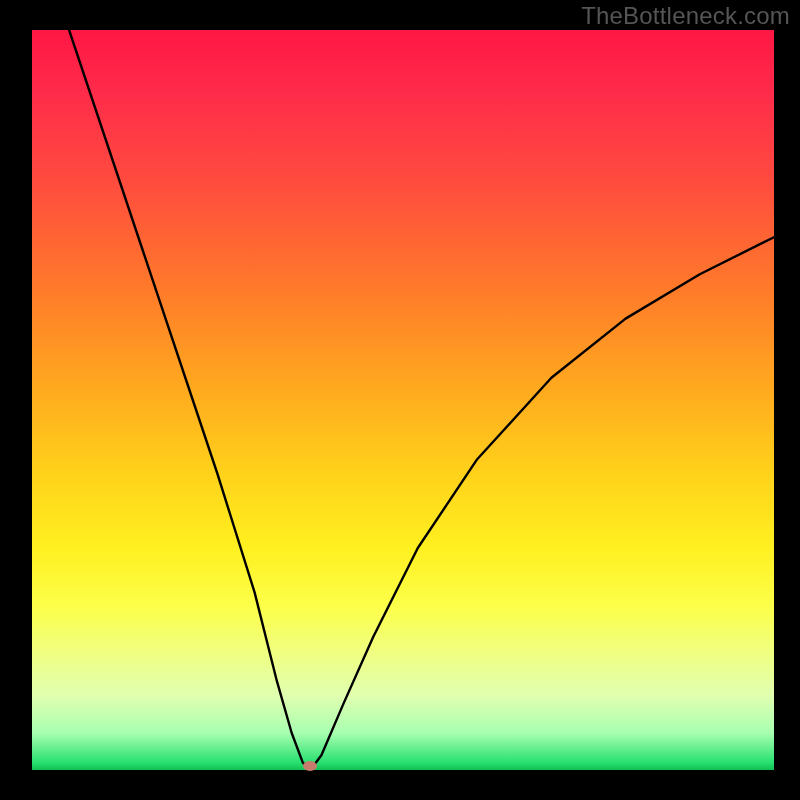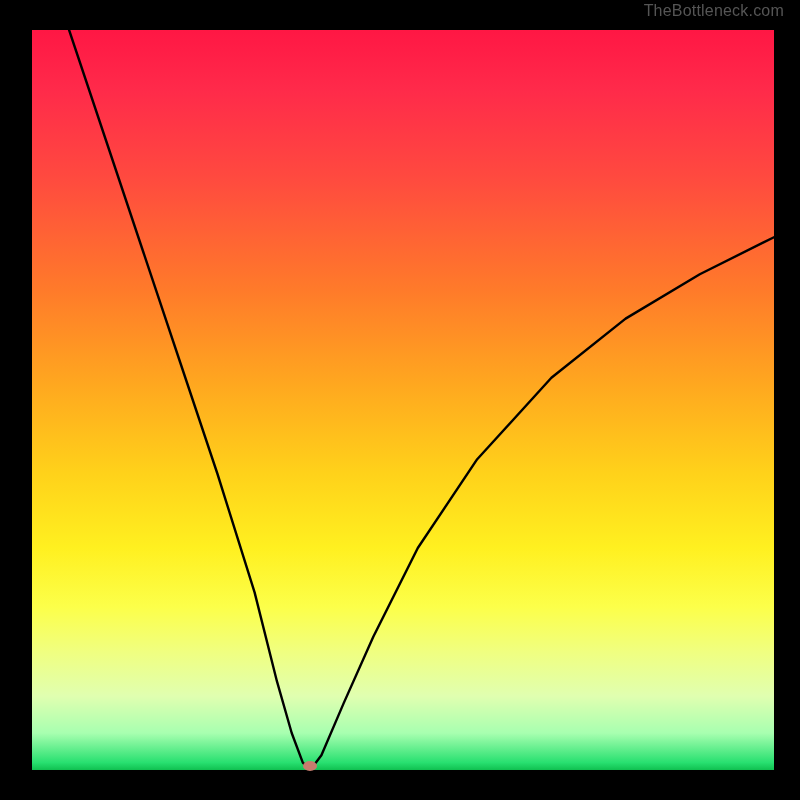--- a/index.html
+++ b/index.html
@@ -7,23 +7,23 @@
     width: 800px;
     height: 800px;
     background: #000;
     position: relative;
     overflow: hidden;
     font-family: Arial, sans-serif;
   }
   .watermark {
     position: absolute;
     top: 2px;
-    right: 16px;
+    right: 10px;
     color: #555;
-    font-size: 16px;
+    font-size: 24px;
     font-weight: 500;
     z-index: 10;
     letter-spacing: 0.2px;
   }
   .plot-area {
     position: absolute;
     left: 32px;
     top: 30px;
     width: 742px;
     height: 740px;

